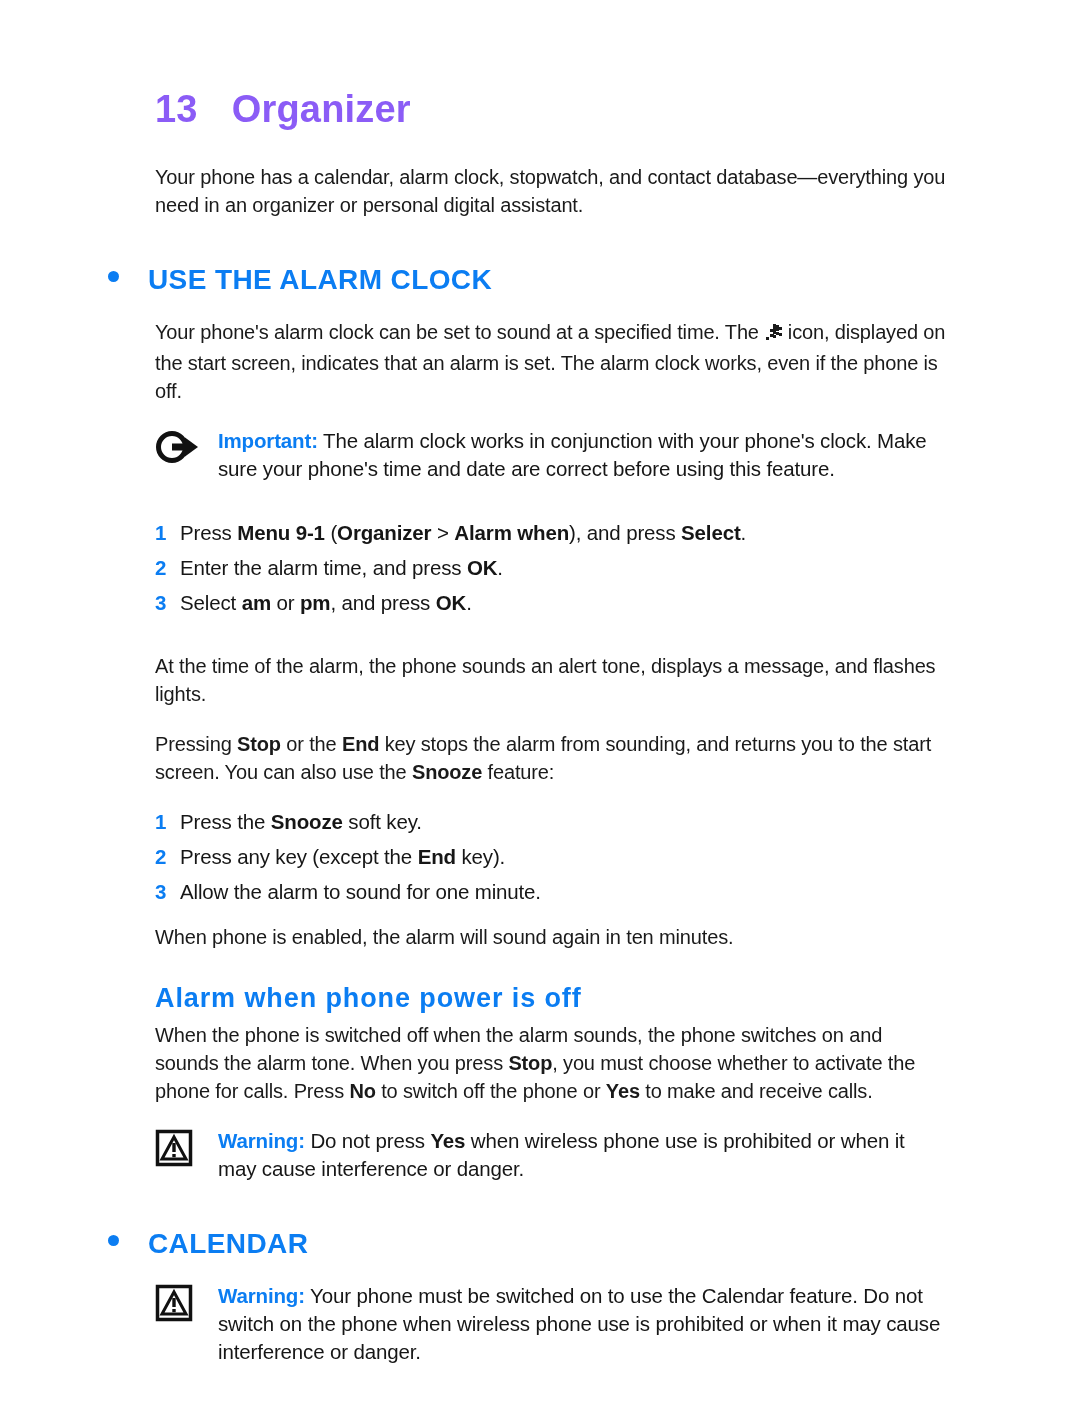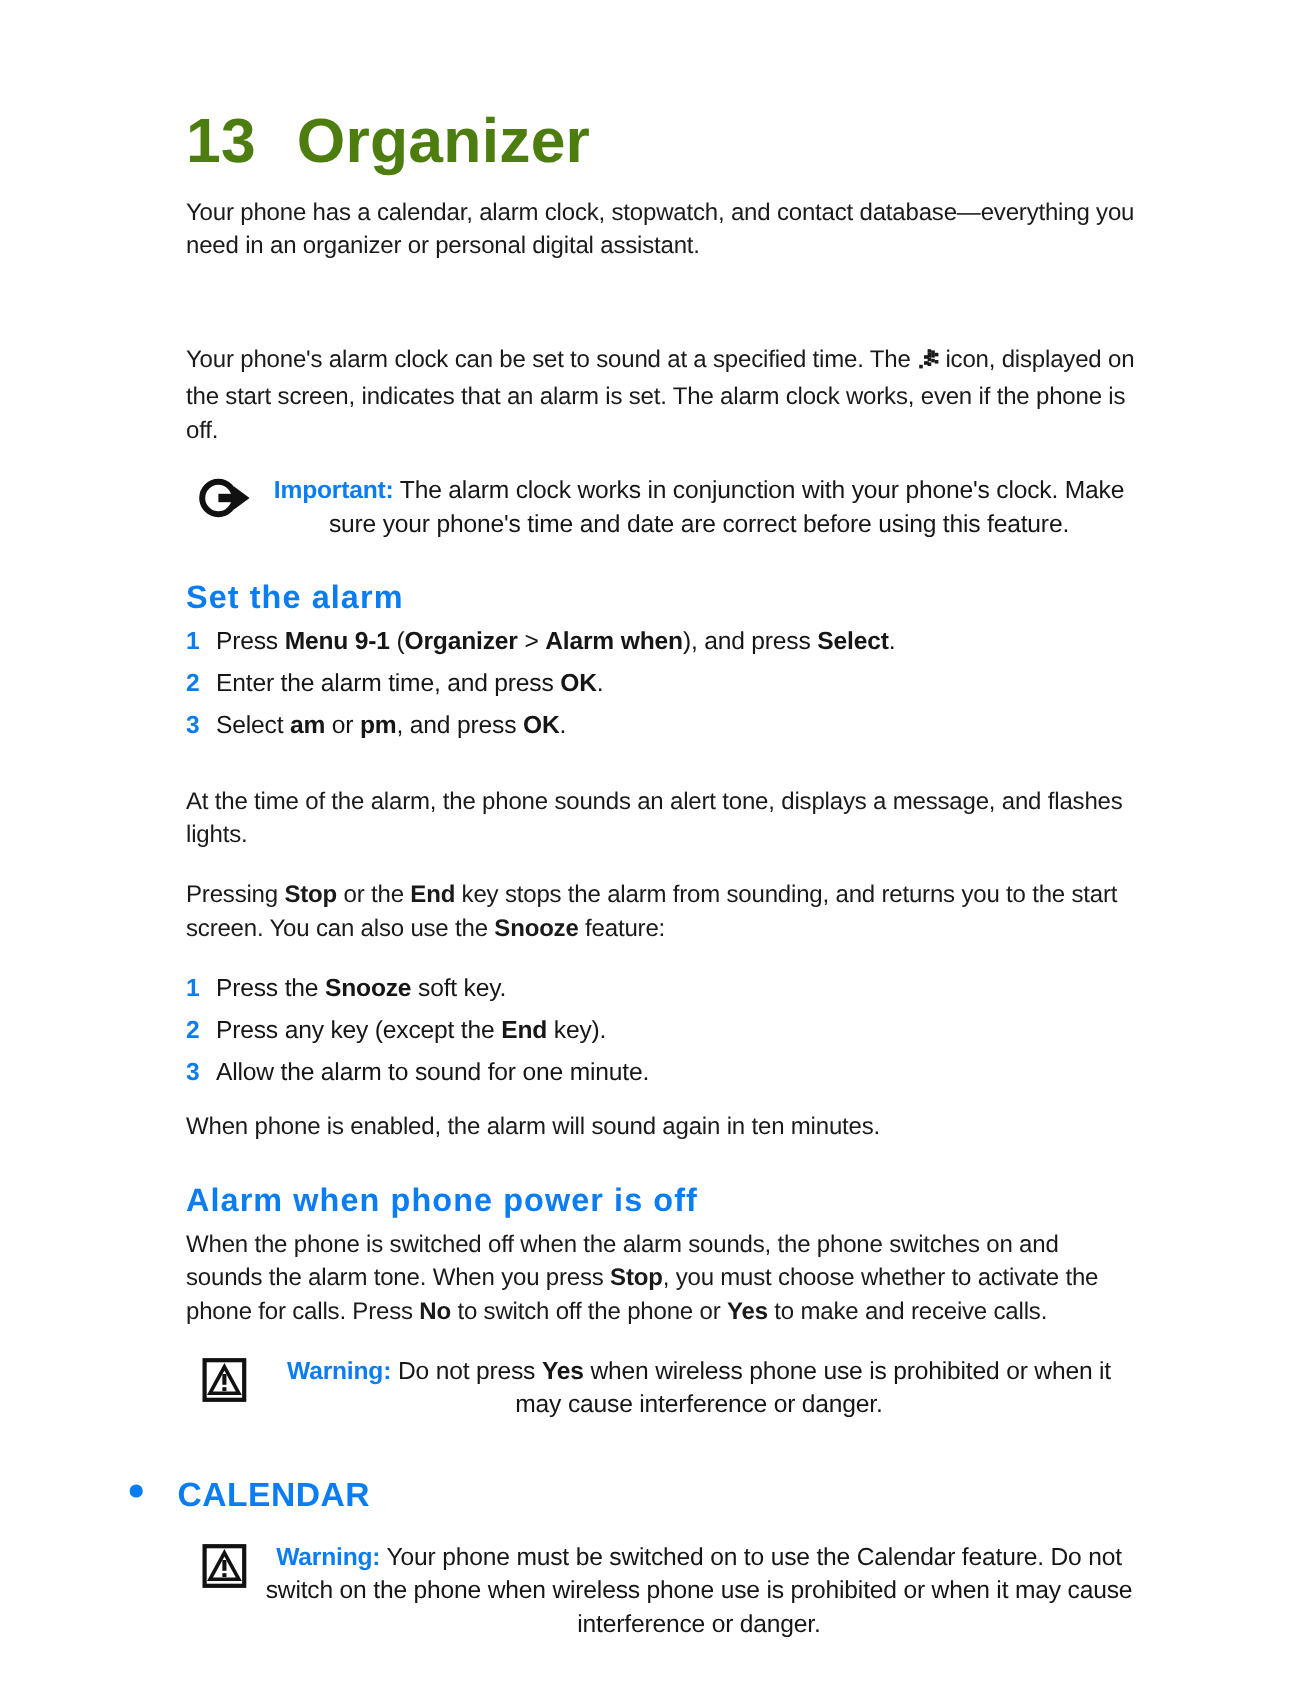--- a/index.html
+++ b/index.html
@@ -20,22 +20,22 @@
     width: 1080px;
     height: 1412px;
     box-sizing: border-box;
   }
 
   
   .chapter-title {
     position: absolute;
     left: 155px;
     top: 88px;
-    color: #4d7c0f;
-    font-size: 52px;
+    color: #8b5cf6;
+    font-size: 38px;
     font-weight: bold;
     letter-spacing: 0.2px;
     white-space: nowrap;
   }
   .chapter-title .num {
     margin-right: 34px;
   }
 
   
   .content {
@@ -112,21 +112,20 @@
     text-align: left;
   }
   ol.steps li .step-text {
     flex: 1 1 auto;
   }
 
   
   .note {
     display: flex;
     align-items: flex-start;
-    text-align: center;
   }
   .note .note-icon {
     flex: 0 0 63px;
     width: 63px;
     padding-top: 2px;
   }
   .note .note-body {
     flex: 1 1 auto;
     font-size: 20.5px;
     line-height: 28px;
@@ -165,20 +164,24 @@
     <span class="num">13</span><span>Organizer</span>
   </div>
 
   <div class="content">
 
     <p class="body">Your phone has a calendar, alarm clock, stopwatch, and contact database—everything you need in an organizer or personal digital assistant.</p>
 
     <div class="sp-lg"></div>
     <div class="sp-sm"></div>
 
+    <div class="section-head">
+      <span class="bullet-dot"></span>
+      <span>USE THE ALARM CLOCK</span>
+    </div>
 
     <div class="sp-md"></div>
 
     <p class="body">
       <span>Your phone's alarm clock can be set to sound at a specified time. The</span><span class="inline-icon"><svg width="19" height="19" viewBox="0 0 19 19" aria-hidden="true">
             <g fill="#1a1a1a">
               <rect x="9" y="1" width="3" height="3"></rect>
               <rect x="12" y="2" width="3" height="3"></rect>
               <rect x="15" y="4" width="3" height="3"></rect>
               <rect x="12" y="5" width="3" height="3"></rect>
@@ -205,21 +208,20 @@
         </svg>
       </div>
       <div class="note-body">
         <span class="note-label">Important:</span>
         <span>The alarm clock works in conjunction with your phone's clock. Make sure your phone's time and date are correct before using this feature.</span>
       </div>
     </div>
 
     <div class="sp-lg"></div>
 
-    <div class="sub-head">Set the alarm</div>
     <div class="sp-sm" style="height:6px"></div>
     <ol class="steps">
         <li>
           <span class="step-num">1</span>
           <span class="step-text"><span>Press </span><b>Menu 9-1</b><span> (</span><b>Organizer</b><span> &gt; </span><b>Alarm when</b><span>), and press </span><b>Select</b><span>.</span></span>
         </li>
         <li>
           <span class="step-num">2</span>
           <span class="step-text"><span>Enter the alarm time, and press </span><b>OK</b><span>.</span></span>
         </li>

